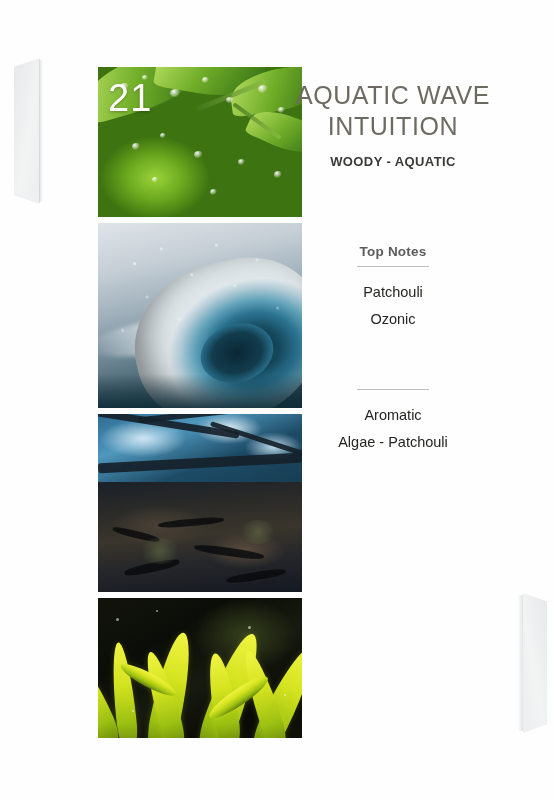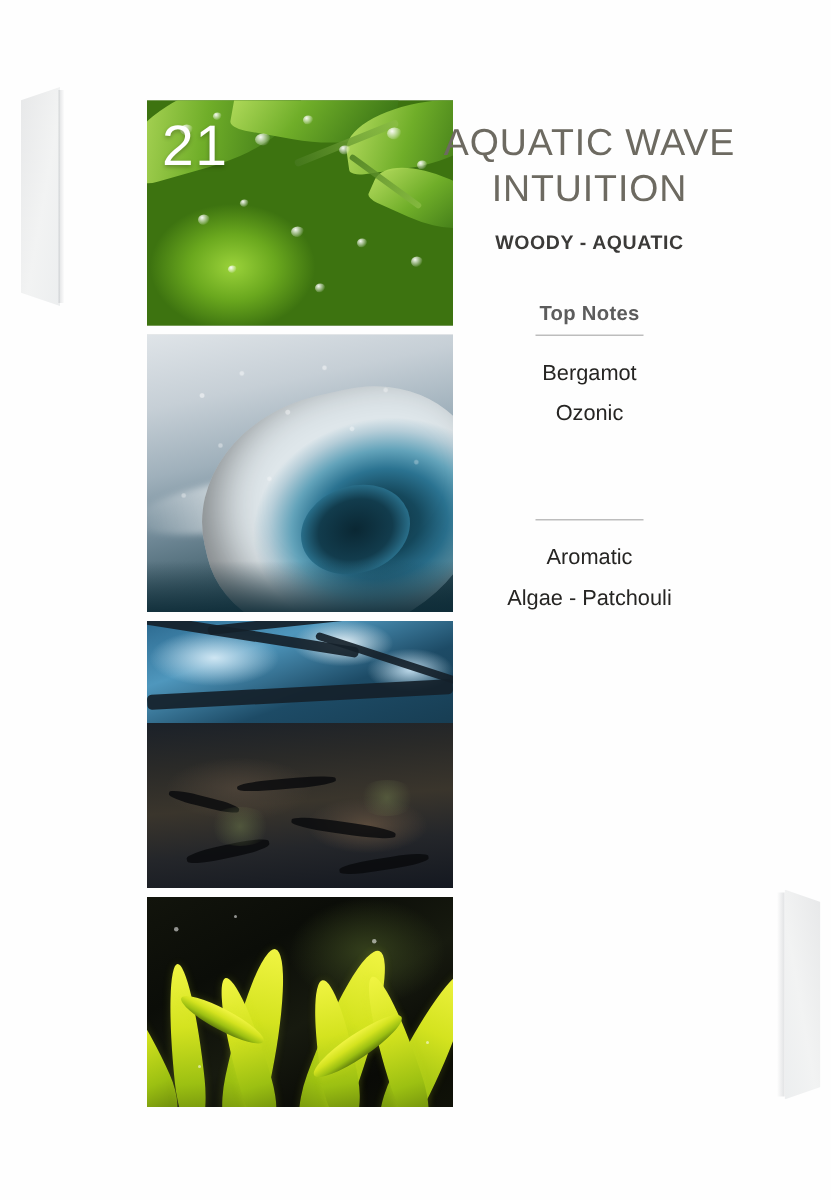--- a/index.html
+++ b/index.html
@@ -238,21 +238,21 @@
     font-family: "Liberation Sans", sans-serif;
   }
   .fragrance-family {
     color: #3b3a38;
     font-size: 13px;
     letter-spacing: 0.4px;
     margin: 12px 0 0 0;
     font-weight: 700;
   }
 
-  .note-group { margin-top: 32px; }
+  .note-group { margin-top: 75px; }
   .note-group.middle { margin-top: 56px; }
   .note-group.base   { margin-top: 72px; }
 
   .note-heading {
     color: #5c5c5c;
     font-size: 13.5px;
     font-weight: bold;
     letter-spacing: 0.2px;
     margin: 0;
   }
@@ -357,21 +357,21 @@
 
 <div class="text-column">
 
   <h1 class="fragrance-name">AQUATIC WAVE INTUITION</h1>
   <p class="fragrance-family">WOODY - AQUATIC</p>
 
   <section class="note-group top">
     <h2 class="note-heading">Top Notes</h2>
     <hr class="note-rule">
     <ul class="note-list">
-      <li class="note-item">Bergamot</li>
+      <li class="note-item">Patchouli</li>
       <li class="note-item">Ozonic</li>
     </ul>
   </section>
 
   <section class="note-group middle">
     <hr class="note-rule">
     <ul class="note-list">
       <li class="note-item">Aromatic</li>
       <li class="note-item">Algae - Patchouli</li>
     </ul>

